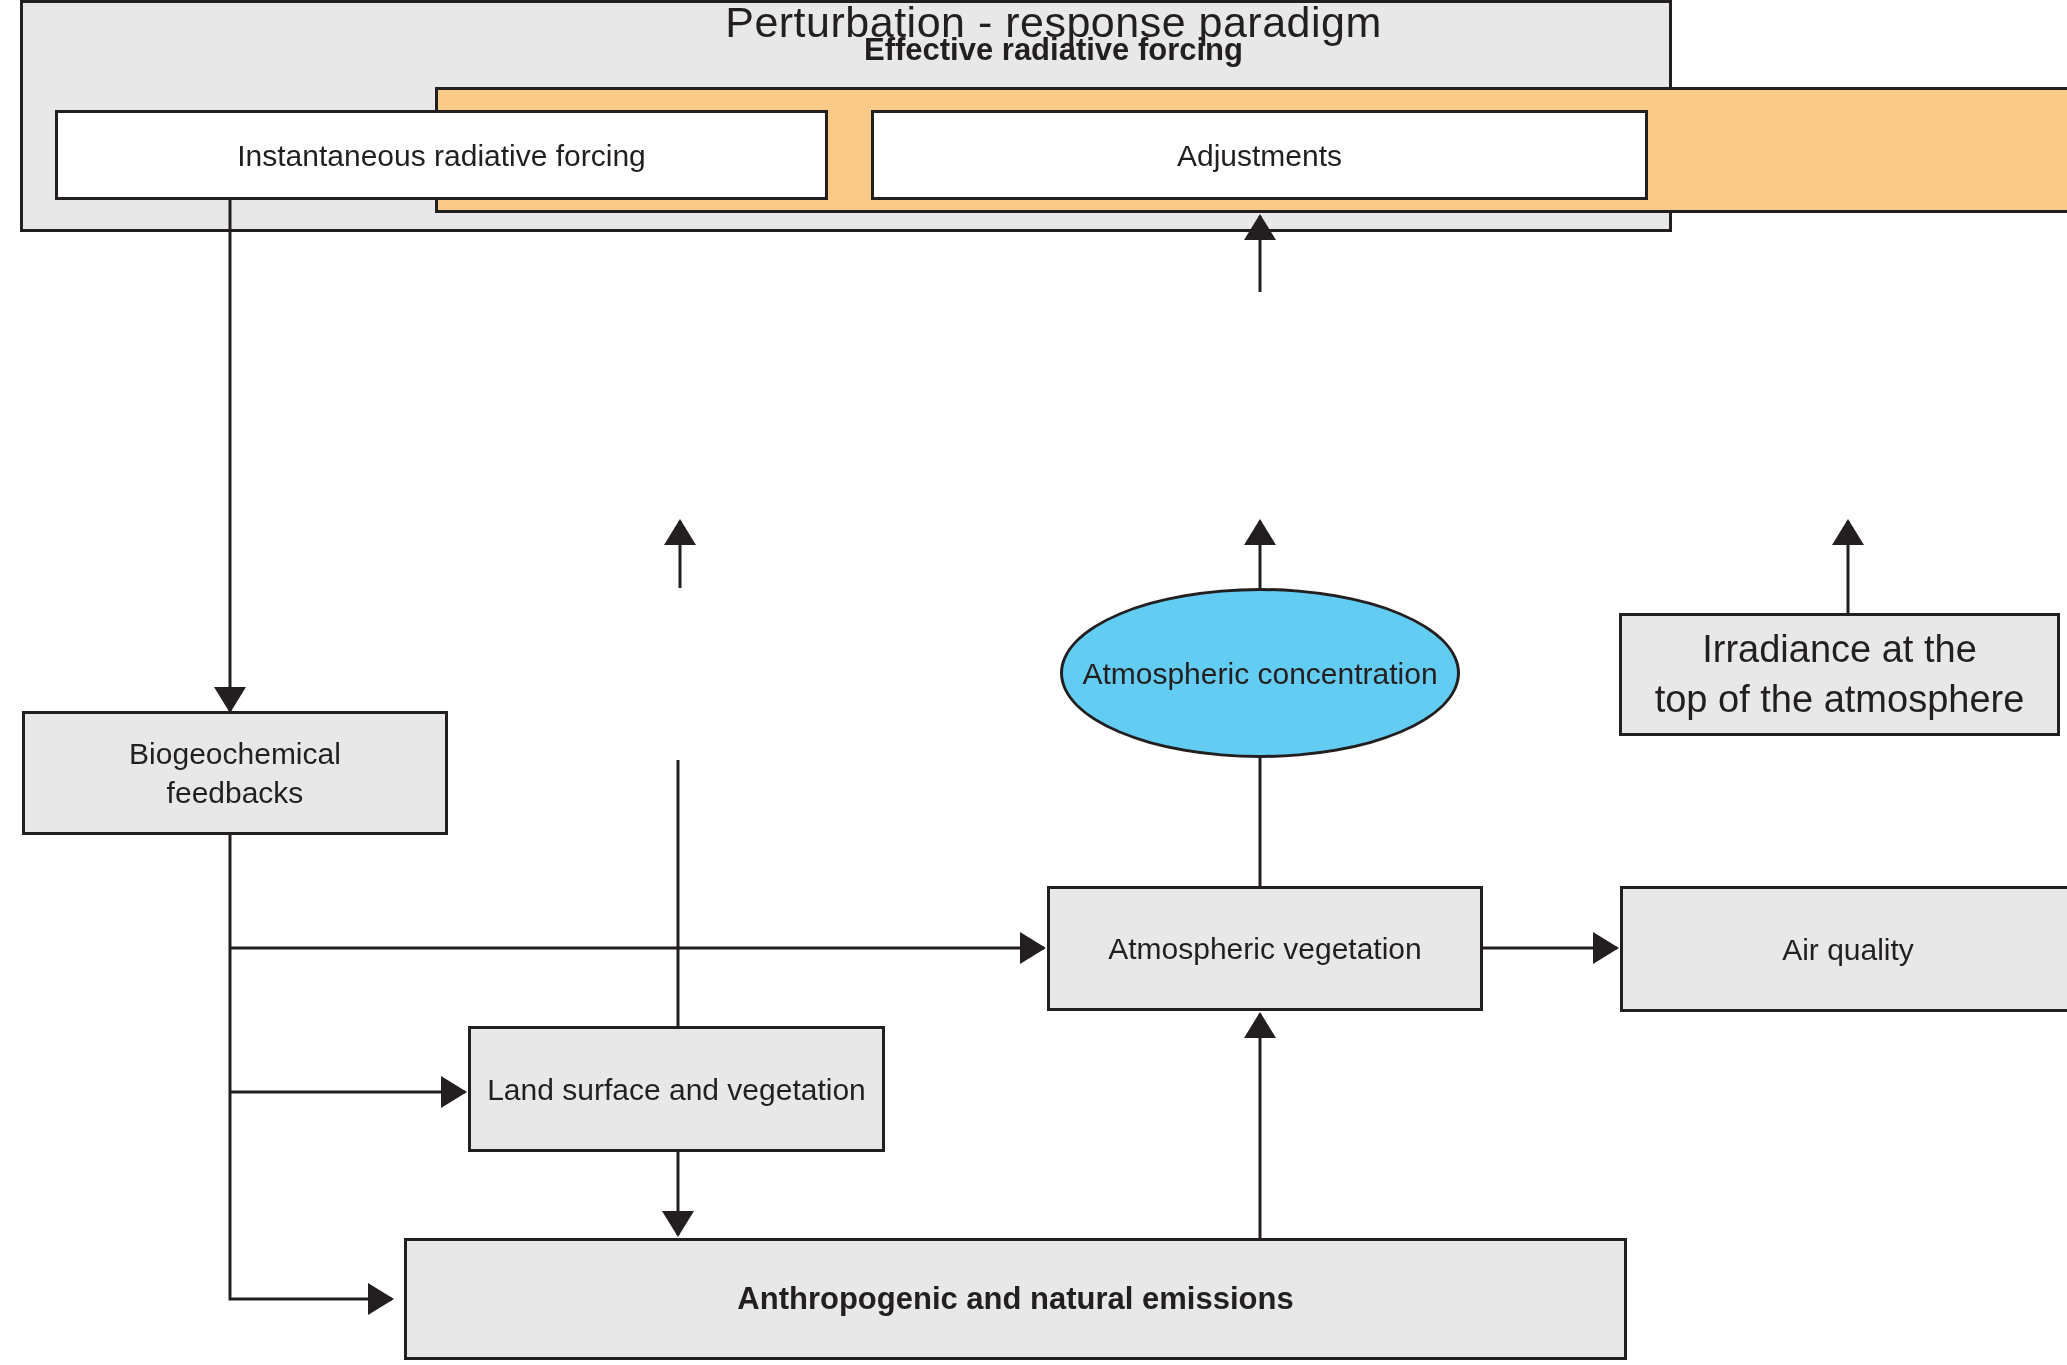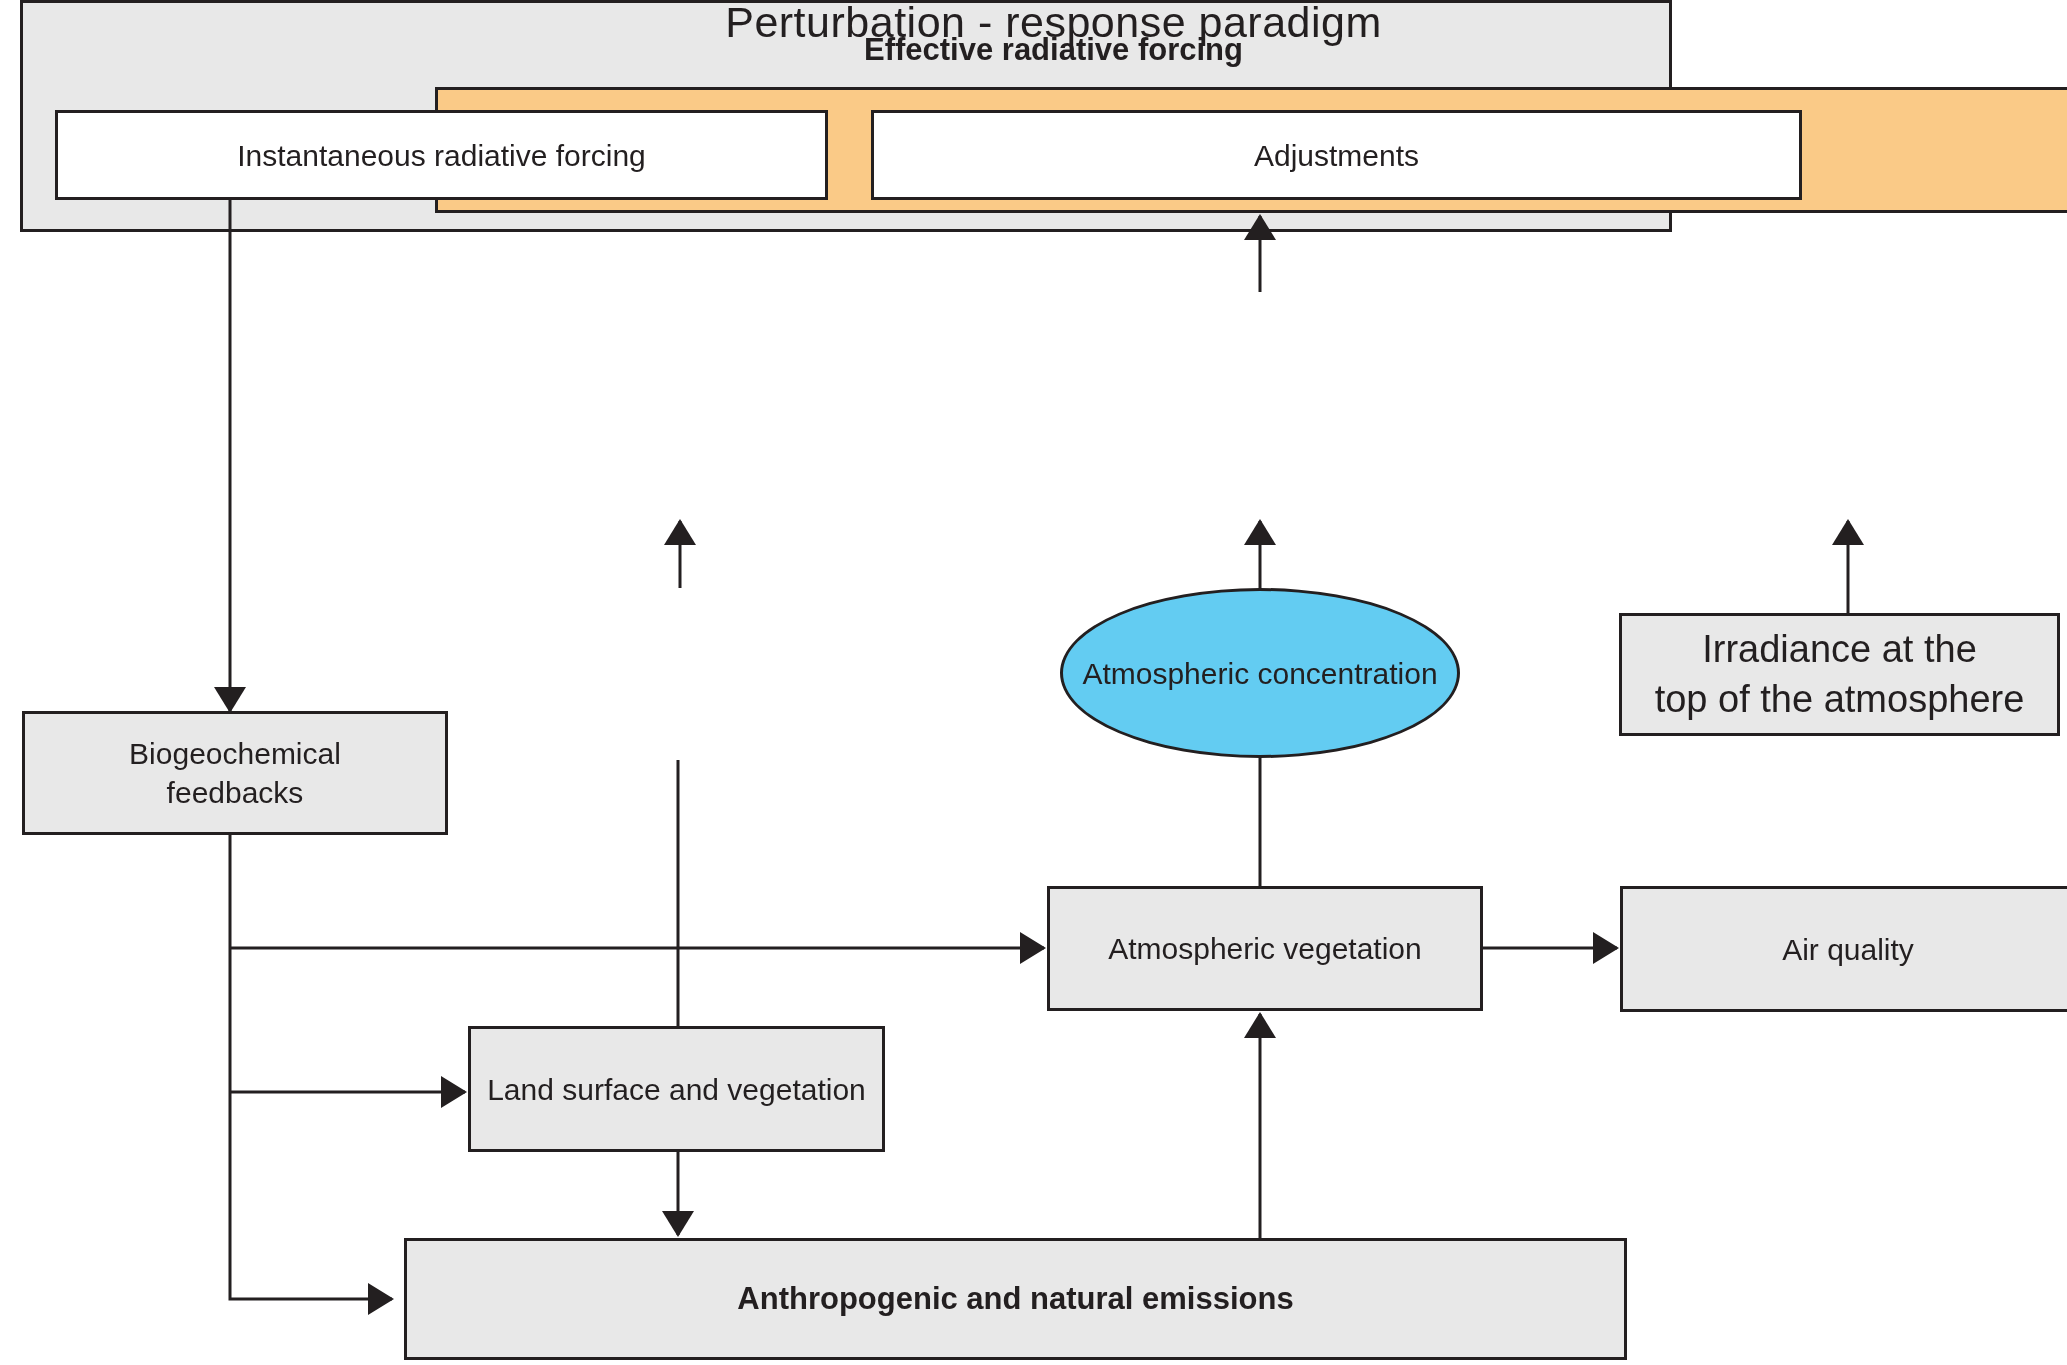--- a/index.html
+++ b/index.html
@@ -58,21 +58,21 @@
   }
   .erf-title {
     position: absolute;
     left: 0; top: 32px; width: 100%;
     text-align: center;
     font-weight: 700;
     font-size: 31px;
     color: var(--color-text, #231F20);
   }
   .irf { left: 35px;  top: 110px; width: 773px; height: 90px; }
-  .adj { left: 851px; top: 110px; width: 931px; height: 90px; }
+  .adj { left: 851px; top: 110px; width: 777px; height: 90px; }
   .erf-panel .node { position: absolute; }
 
   .ellipse {
     border: 3px solid var(--color-line, #231F20);
     border-radius: 50%;
     background: var(--color-blue, #63CCF2);
   }
   .land-use      { left: 440px;  top: 588px; width: 440px; height: 172px; }
   .concentration { left: 1040px; top: 588px; width: 400px; height: 170px; }
 

